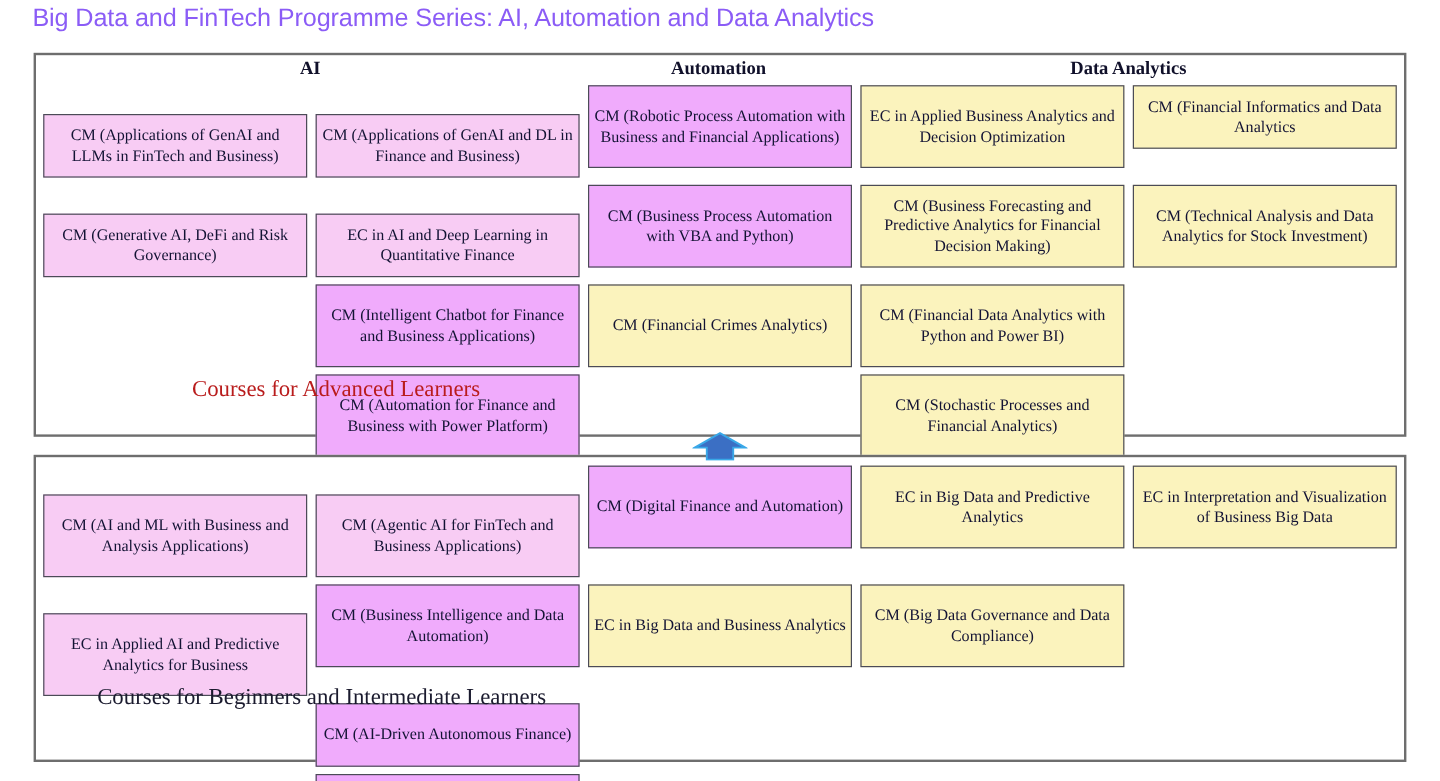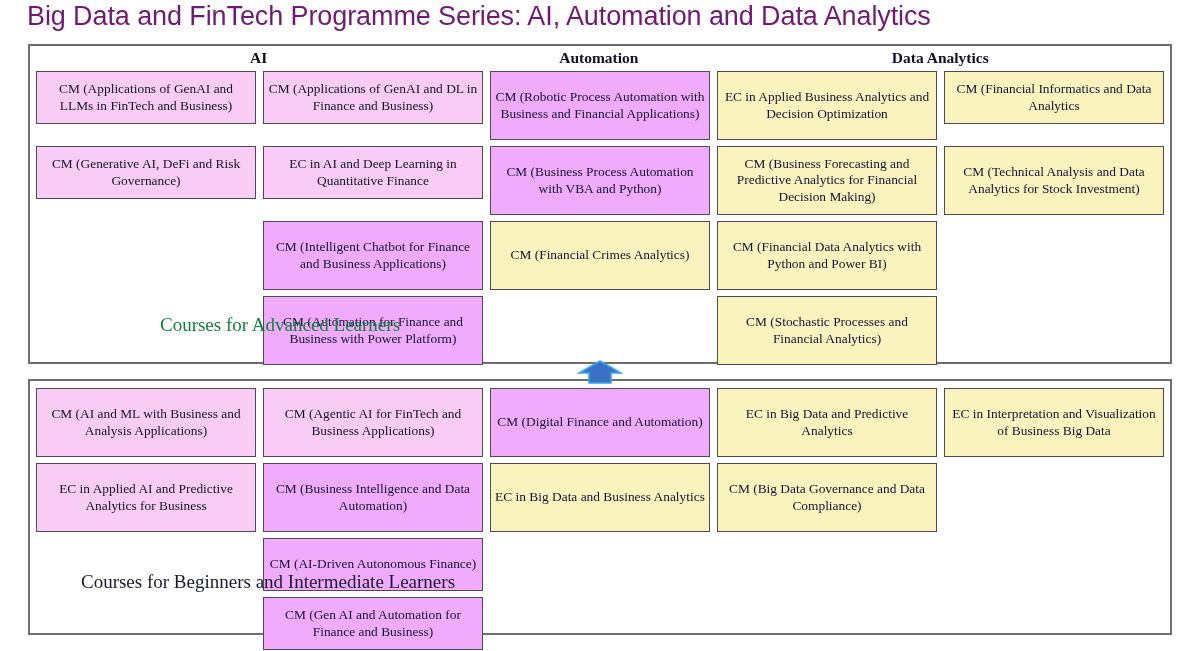--- a/index.html
+++ b/index.html
@@ -15,24 +15,24 @@
     overflow: hidden;
     position: relative;
   }
 
   
   #page-title {
     position: absolute;
     left: 27px;
     top: 2px;
     font-family: "Liberation Sans", "DejaVu Sans", sans-serif;
-    font-size: 27px;
+    font-size: 21px;
     font-weight: 400;
     letter-spacing: -0.1px;
-    color: #701a75;
+    color: #8b5cf6;
     white-space: nowrap;
     line-height: 28px;
   }
 
   
   .panel {
     position: absolute;
     left: 28px;
     width: 1144px;
     box-sizing: border-box;
@@ -79,21 +79,21 @@
     border: 1.6px solid #4b4b57;
     font-size: 13.4px;
     line-height: 16.6px;
     text-align: center;
     padding: 6px 4px;
     color: #131334;
     display: flex;
     align-items: center;
     justify-content: center;
   }
-  .cell.ai   { background: #f8ccf4; }
+  .cell.ai   { background: #f8ccf4; margin-top: 24px; }
   .cell.auto { background: #f0abfc; }
   .cell.da   { background: #fbf3bd; }
   .cell.empty {
     border: none;
     background: transparent;
     padding: 0;
   }
 
   
   .h2 { min-height: 53px; }
@@ -103,21 +103,21 @@
   .panel-caption {
     position: absolute;
     text-align: center;
     font-size: 19px;
     white-space: nowrap;
   }
   #caption-advanced {
     left: 30px;
     top: 268px;
     width: 440px;
-    color: #15803d;
+    color: #b91c1c;
   }
   #caption-beginner {
     left: 18px;
     top: 190px;
     width: 440px;
     color: #1a1a2e;
   }
 
   
   #connector-arrow {

